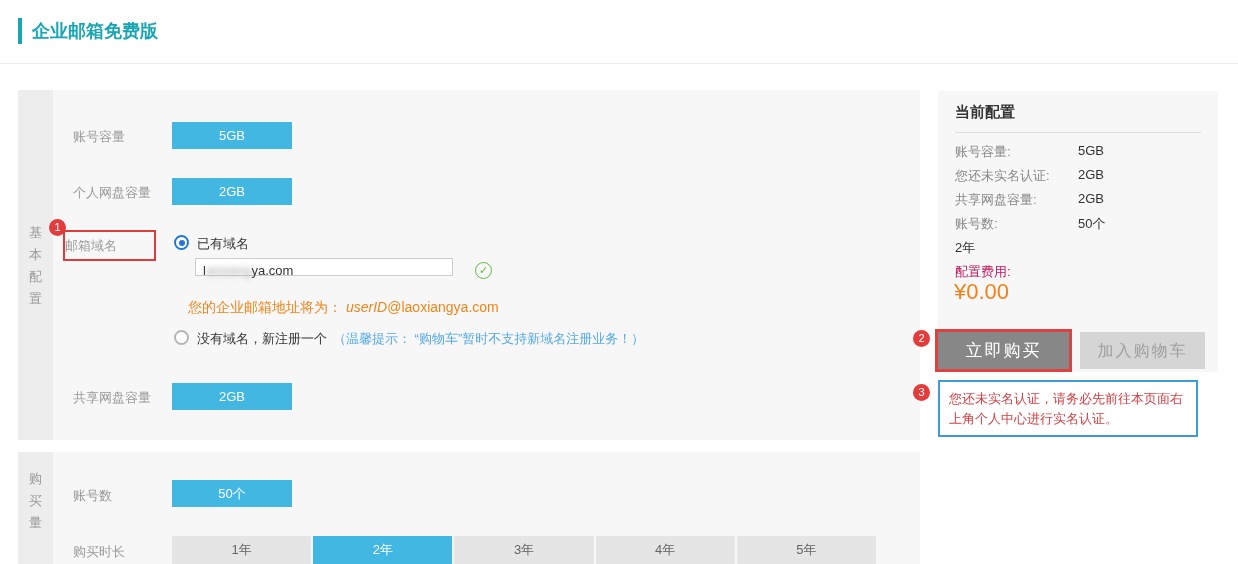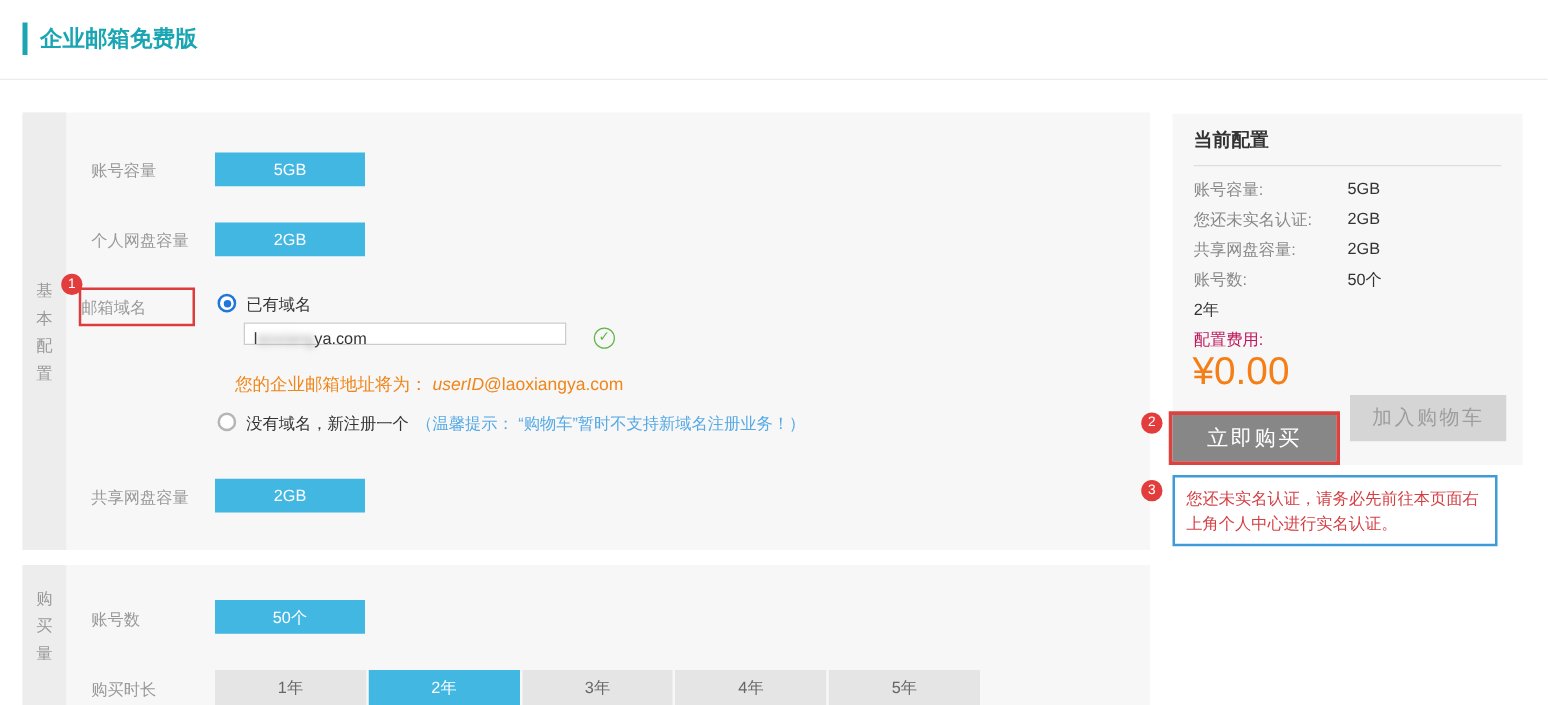--- a/index.html
+++ b/index.html
@@ -40,39 +40,39 @@
   .email-hint { position:absolute; left:170px; top:209px; font-size:14px; color:#f08519; }
   .email-user { font-style:italic; margin-left:4px; }
 
   
   .badge { position:absolute; width:17px; height:17px; border-radius:50%; background:#e23c3c;
     color:#fff; font-size:11px; line-height:17px; text-align:center; }
   .red-box-label { position:absolute; left:45px; top:140px; width:93px; height:31px;
     border:2px solid #dc3c3c; color:#999; font-size:13px; text-align:left; line-height:27px; }
 
   
-  .duration-bar { position:absolute; left:154px; top:84px; width:612px; height:28px; display:flex; gap:2px;align-items:flex-end; }
+  .duration-bar { position:absolute; left:154px; top:84px; width:704px; height:28px; display:flex; gap:2px;align-items:flex-end; }
   .duration-bar .seg { flex:1; background:#e5e5e5; color:#666; font-size:13px; text-align:center;
     line-height:28px; cursor:pointer; }
   .duration-bar .seg.selected { background:#41b7e2; color:#fff; }
 
   
   .sum-title { position:absolute; left:17px; top:12px; font-size:15px; font-weight:600; color:#333; }
   .sum-divider { position:absolute; left:17px; top:41px; right:17px; height:1px; background:#ddd; }
   .sum-rows { position:absolute; left:17px; top:52px; right:17px; }
   .sum-row { height:24px; display:flex; font-size:13px; }
   .sum-row .sl { width:123px; color:#888; }
   .sum-row .sv { color:#333; }
   .fee-label { position:absolute; left:17px; top:172px; font-size:13px; color:#be185d; }
-  .price { position:absolute; left:16px; top:188px; font-size:31px; color:#f57f17; }
+  .price { position:absolute; left:16px; top:188px; font-size:22px; color:#f57f17; }
 
   .buy-annot { position:absolute; left:935px; top:329px; border:3px solid #db4240; }
   .buy-btn { width:131px; height:37px; background:#878787; color:#ffffff; font-size:17px;
     text-align:center; line-height:37px; letter-spacing:2px; cursor:pointer; }
-  .cart-btn { position:absolute; left:1080px; top:316px; width:125px; height:37px; background:#d5d5d5;
+  .cart-btn { position:absolute; left:1080px; top:332px; width:125px; height:37px; background:#d5d5d5;
     color:#9e9e9e; font-size:16px; text-align:center; line-height:37px; letter-spacing:2px; cursor:pointer; }
 
   .warn-box { position:absolute; left:938px; top:380px; width:260px; height:57px;
     border:2px solid #3f9bd6; background:#fff; padding:7px 9px; font-size:13px;
     color:#d43f44; line-height:20px; }
 </style>
 </head>
 <body>
 
 <div class="page-title">企业邮箱免费版</div>

